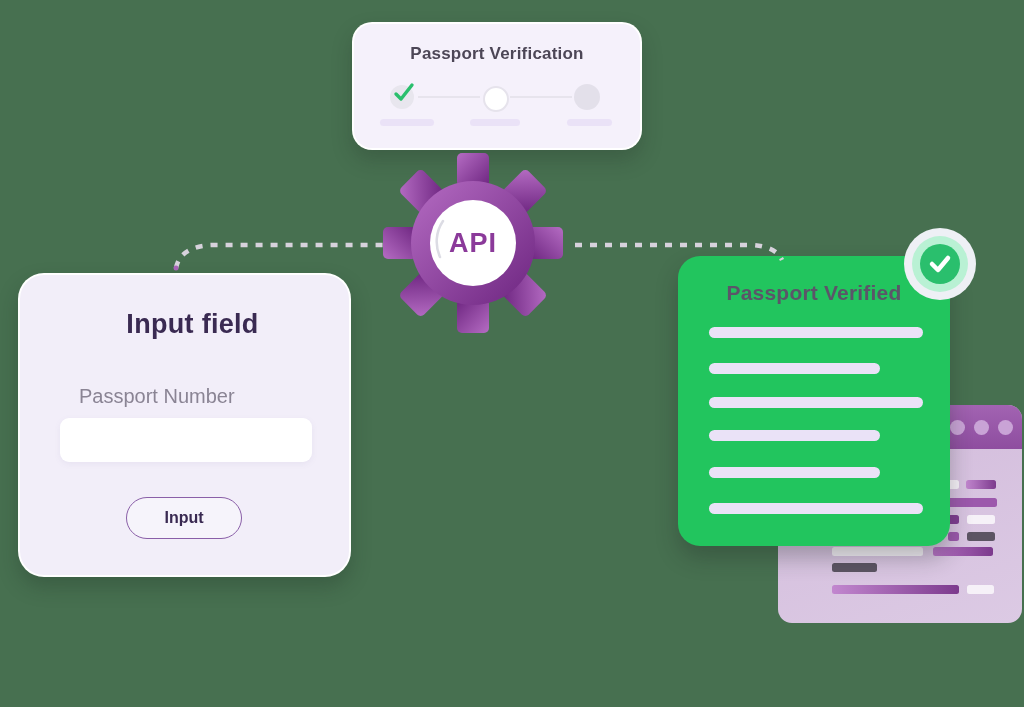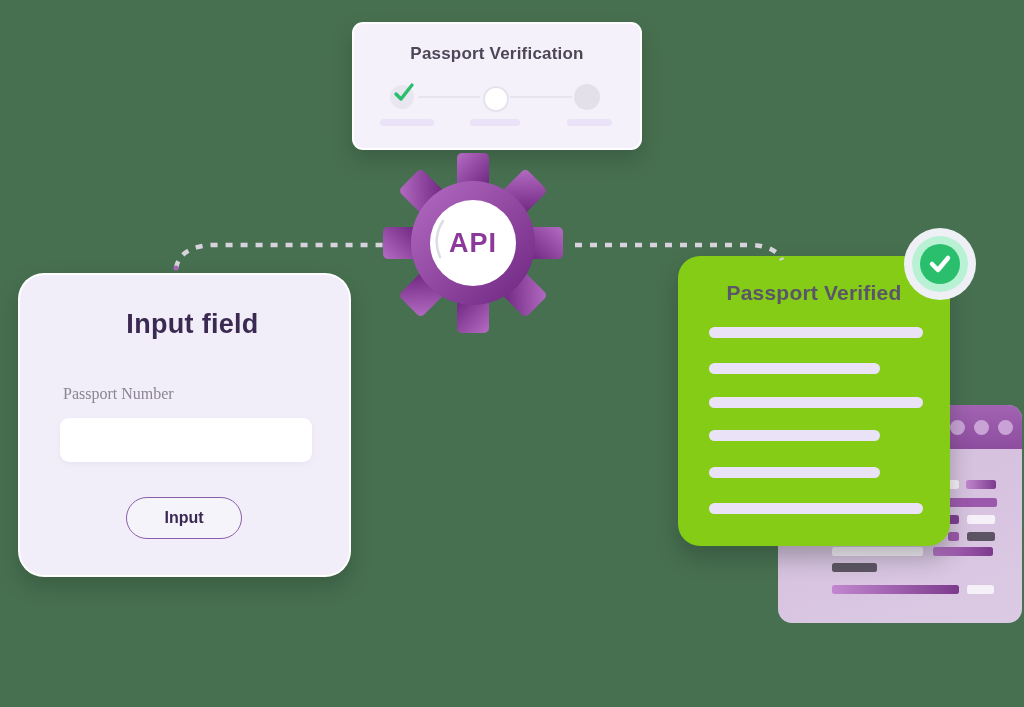--- a/index.html
+++ b/index.html
@@ -11,21 +11,21 @@
   }
   .stage{position:absolute;inset:0;width:1024px;height:707px;}
 
   
   .dashes{position:absolute;left:0;top:0;z-index:5;pointer-events:none;}
 
   
   .top-card{
     position:absolute;left:352px;top:22px;width:290px;height:128px;
     background:#f5f1fb;border:2px solid rgba(255,255,255,.95);box-sizing:border-box;
-    border-radius:11px;z-index:2;
+    border-radius:20px;z-index:2;
     box-shadow:0 10px 20px rgba(30,45,35,.25);
   }
   .top-card h3{
     margin:20px 0 0 0;text-align:center;font-size:17px;font-weight:700;
     color:#4c4656;letter-spacing:.2px;
   }
   .step-circle{position:absolute;border-radius:50%;}
   .step-complete{left:36px;top:61px;width:24px;height:24px;background:#e8e6ee;}
   .step-complete svg{position:absolute;left:3px;top:-3px;overflow:visible;}
   .step-current{left:129px;top:62px;width:22px;height:22px;background:#ffffff;border:2px solid #e6e3ec;box-sizing:content-box;}
@@ -47,21 +47,21 @@
     position:absolute;left:18px;top:273px;width:333px;height:304px;
     background:var(--card-bg,#f2eef9);border:2px solid rgba(255,255,255,.95);box-sizing:border-box;
     border-radius:26px;z-index:3;
     box-shadow:0 10px 20px rgba(30,45,35,.28);
     padding-left:16px;
   }
   .input-card h2{
     margin:34px 0 0 0;text-align:center;font-size:27px;font-weight:700;
     color:var(--title-dark,#3a2a52);letter-spacing:.3px;
   }
-  .field-label{position:absolute;left:43px;top:110px;font-size:16px;color:var(--muted-text,#8a8494);font-family:Liberation Serif, serif;}
+  .field-label{position:absolute;left:59px;top:110px;font-size:20px;color:var(--muted-text,#8a8494);}
   .passport-input{
     position:absolute;left:40px;top:143px;width:252px;height:44px;
     background:#ffffff;border:none;border-radius:9px;outline:none;
     box-shadow:0 2px 6px rgba(120,100,150,.08);font-size:16px;color:#3a2a52;padding:0 12px;box-sizing:border-box;
   }
   .verify-btn{
     position:absolute;left:106px;top:222px;width:116px;height:42px;
     border-radius:21px;border:1.5px solid #8a5fa8;background:rgba(255,255,255,.35);
     font-family:"Liberation Sans",sans-serif;font-size:16px;font-weight:700;color:var(--title-dark,#3a2a52);
     cursor:pointer;
@@ -83,21 +83,21 @@
   .c-white{background:#f6f1f8;}
   .c-purple{background:#9c58ac;}
   .c-purple-dk{background:#7e3c90;}
   .c-gray{background:#5c5463;}
   .c-grad{background:linear-gradient(90deg,#c287cf,#7c3a8d);}
   .c-grad2{background:linear-gradient(90deg,#b671c4,#7c3a8d);}
 
   
   .result-card{
     position:absolute;left:678px;top:256px;width:272px;height:290px;
-    background:#84cc16;border-radius:22px;z-index:3;
+    background:#22c55e;border-radius:22px;z-index:3;
     box-shadow:0 12px 22px rgba(30,40,35,.30);
   }
   .result-card h3{
     margin:25px 0 0 0;text-align:center;font-size:21px;font-weight:700;
     color:#5b5569;letter-spacing:.2px;
   }
   .doc-line{position:absolute;left:31px;height:11px;border-radius:5.5px;background:var(--lavender-line,#eae2f7);}
   .dl-long{width:214px;}
   .dl-med{width:171px;}
 

